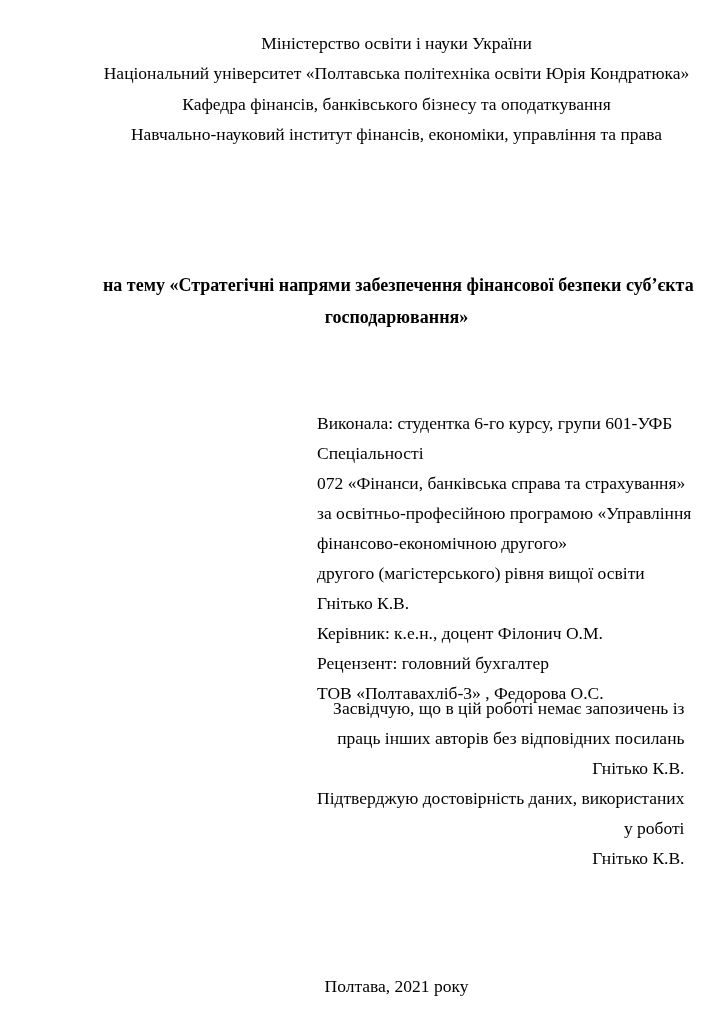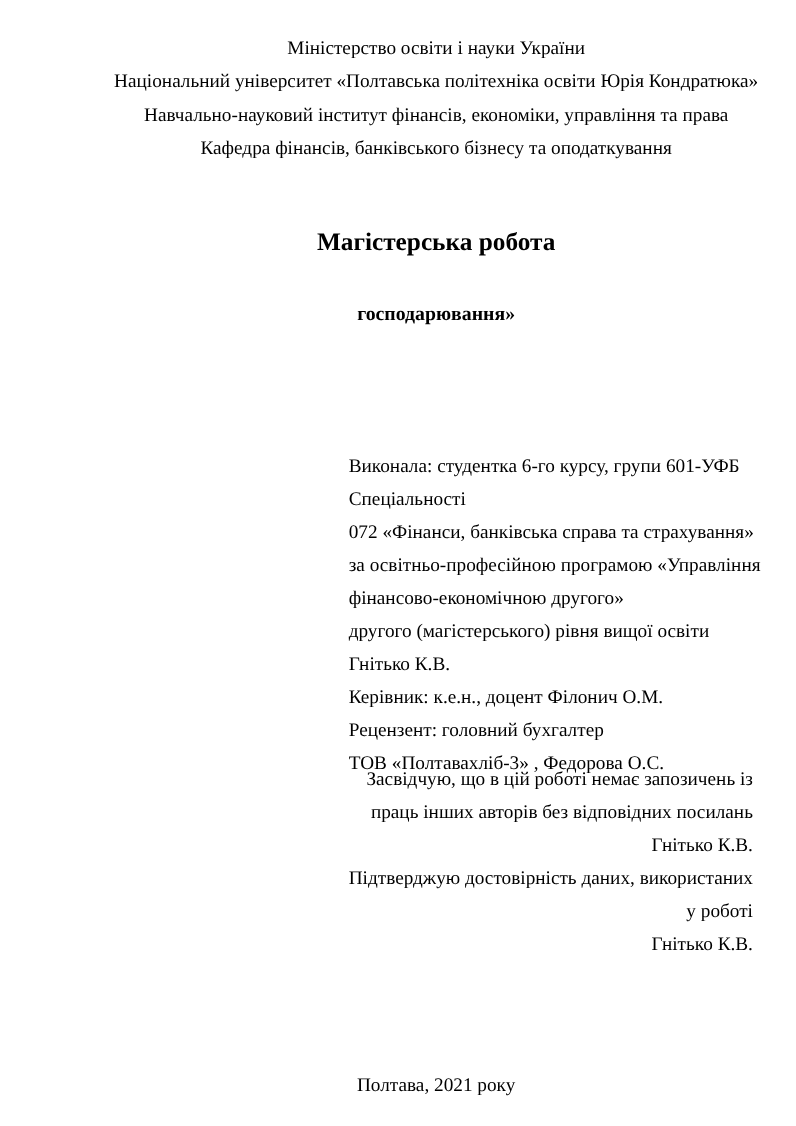--- a/index.html
+++ b/index.html
@@ -73,29 +73,27 @@
   }
 </style>
 </head>
 <body>
 
 <div class="page">
 
   <div class="centered-block header-block">
     <div class="line">Міністерство освіти і науки України</div>
     <div class="line">Національний університет «Полтавська політехніка освіти Юрія Кондратюка»</div>
+    <div class="line">Кафедра фінансів, банківського бізнесу та оподаткування</div>
     <div class="line">Навчально-науковий інститут фінансів, економіки, управління та права</div>
-    <div class="line">Кафедра фінансів, банківського бізнесу та оподаткування</div>
   </div>
 
-  <div class="centered-block title-block">
-    <div class="line">Магістерська робота</div>
-  </div>
 
   <div class="centered-block topic-block">
+    <div class="line">на тему «Стратегічні напрями забезпечення фінансової безпеки суб’єкта</div>
     <div class="line">господарювання»</div>
   </div>
 
   <div class="details-block">
     <div class="line">Виконала: студентка 6-го курсу, групи 601-УФБ</div>
     <div class="line">Спеціальності</div>
     <div class="line">072 «Фінанси, банківська справа та страхування»</div>
     <div class="line">за освітньо-професійною програмою «Управління</div>
     <div class="line">фінансово-економічною другого»</div>
     <div class="line">другого (магістерського) рівня вищої освіти</div>

